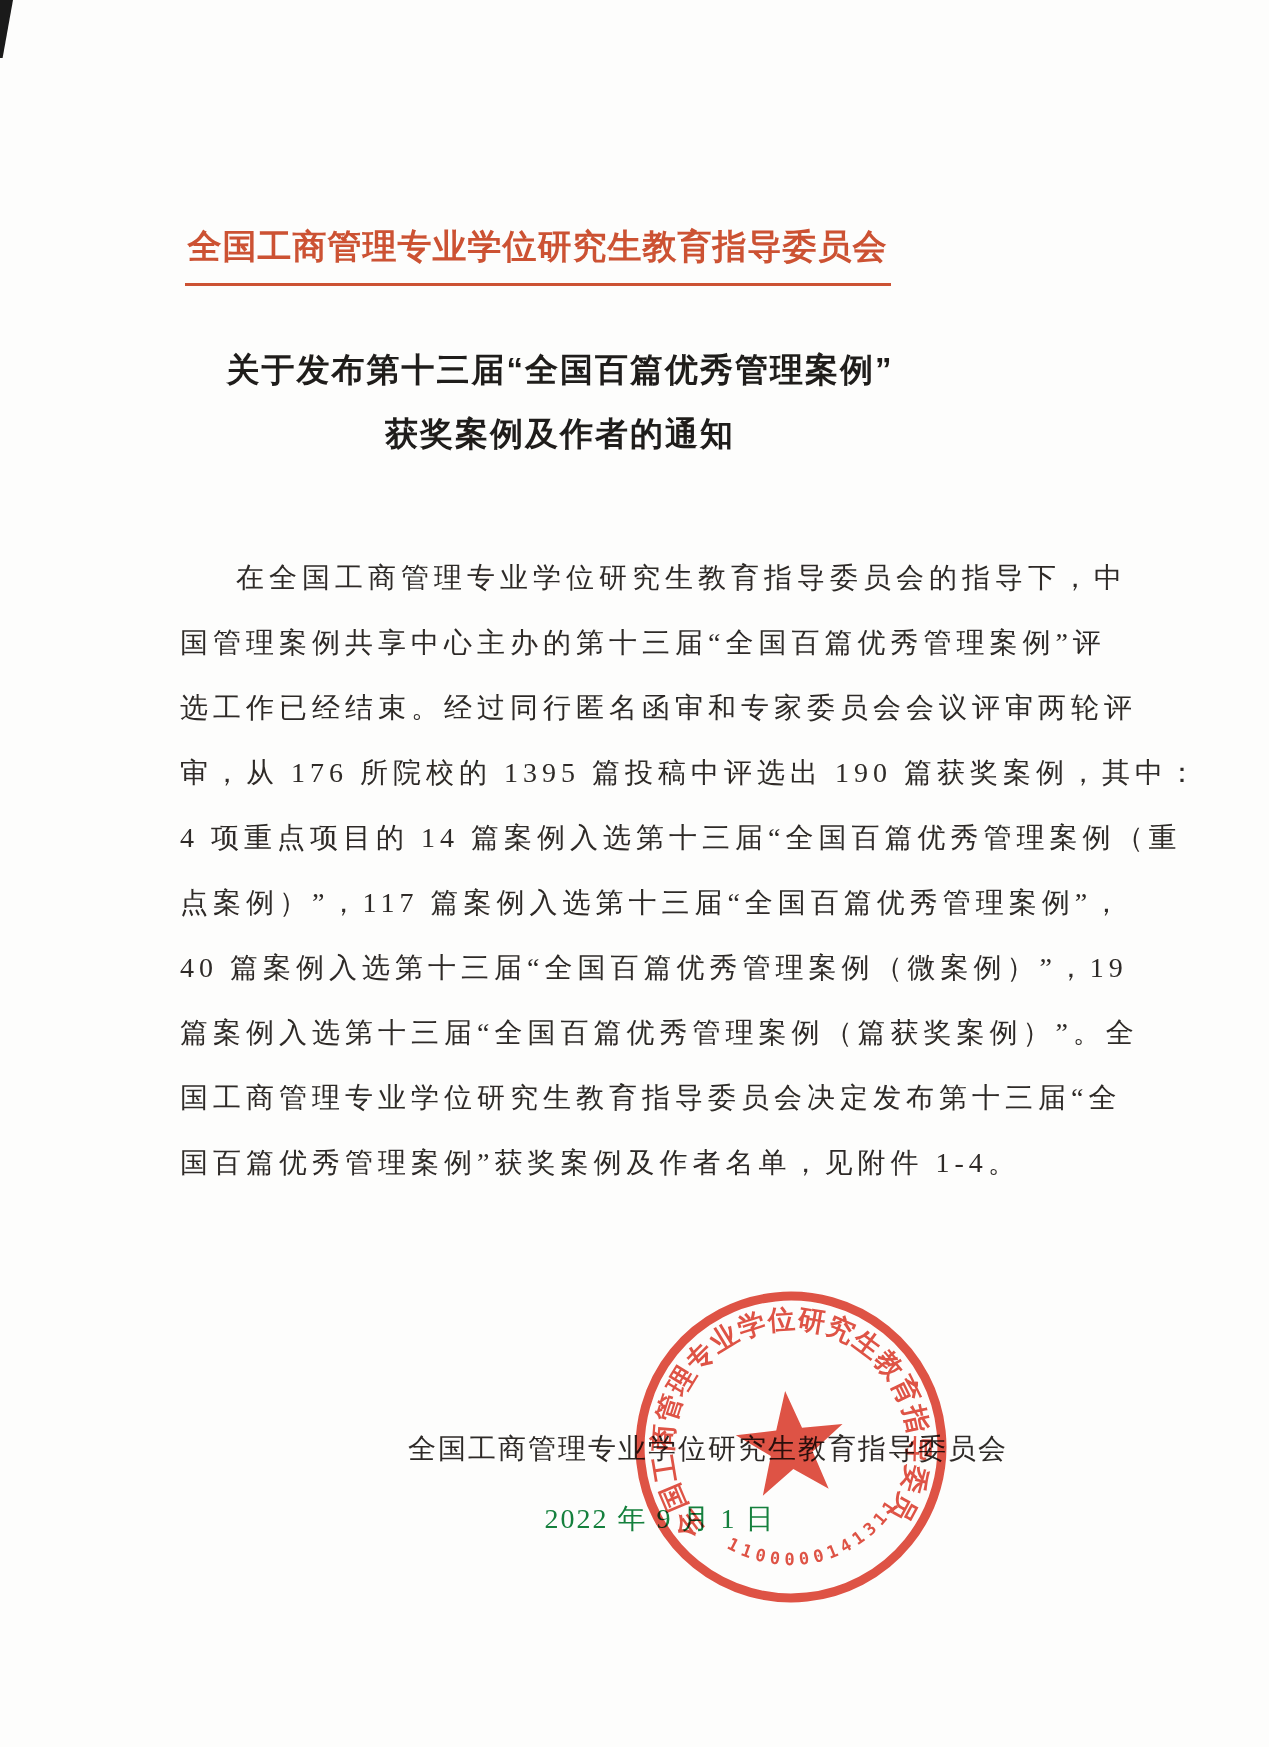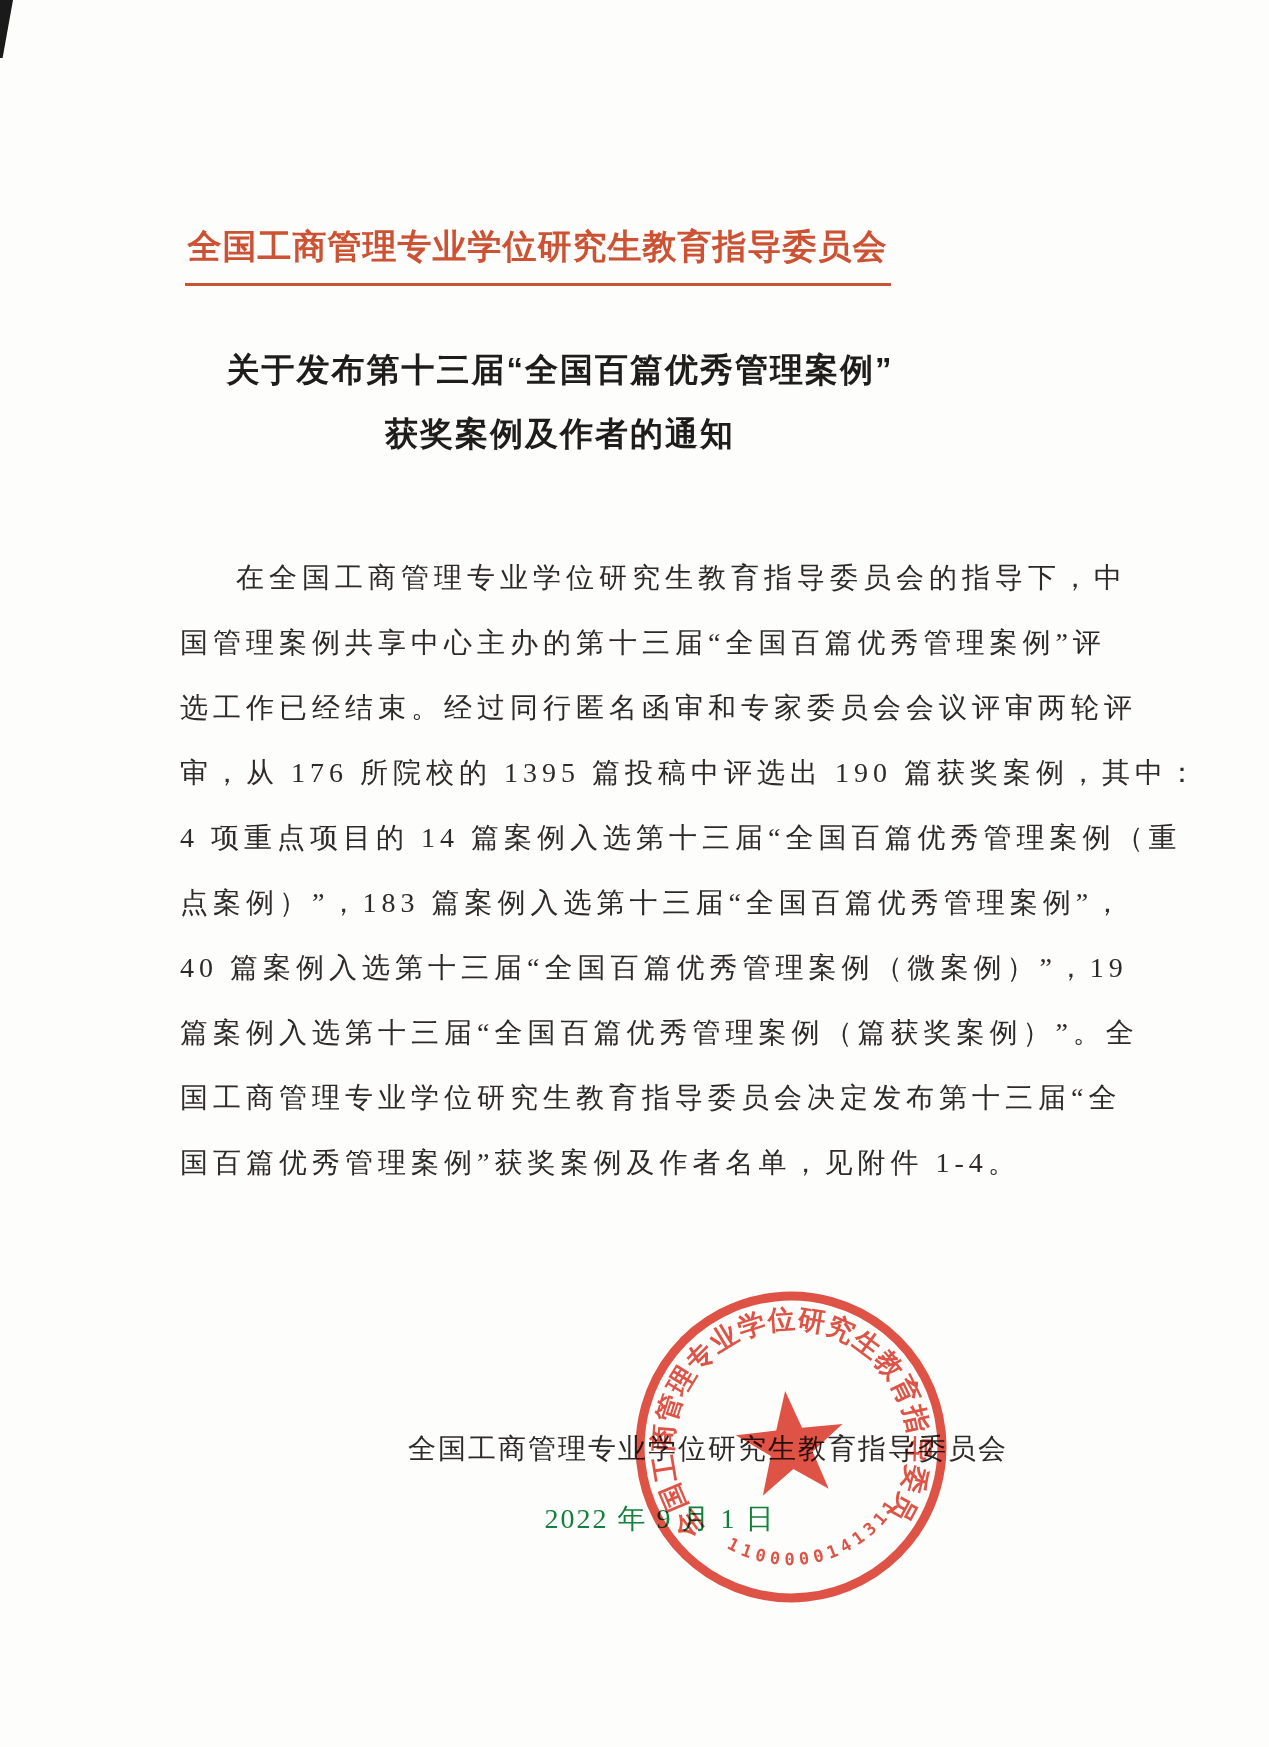--- a/index.html
+++ b/index.html
@@ -77,21 +77,21 @@
 
   <div class="notice-title title-1">关于发布第十三届“全国百篇优秀管理案例”</div>
   <div class="notice-title title-2">获奖案例及作者的通知</div>
 
   <div class="doc-body">
     <div class="body-line indent">在全国工商管理专业学位研究生教育指导委员会的指导下，中</div>
     <div class="body-line">国管理案例共享中心主办的第十三届“全国百篇优秀管理案例”评</div>
     <div class="body-line">选工作已经结束。经过同行匿名函审和专家委员会会议评审两轮评</div>
     <div class="body-line">审，从 176 所院校的 1395 篇投稿中评选出 190 篇获奖案例，其中：</div>
     <div class="body-line">4 项重点项目的 14 篇案例入选第十三届“全国百篇优秀管理案例（重</div>
-    <div class="body-line">点案例）”，183 篇案例入选第十三届“全国百篇优秀管理案例”，</div>
+    <div class="body-line">点案例）”，117 篇案例入选第十三届“全国百篇优秀管理案例”，</div>
     <div class="body-line">40 篇案例入选第十三届“全国百篇优秀管理案例（微案例）”，19</div>
     <div class="body-line">篇案例入选第十三届“全国百篇优秀管理案例（篇获奖案例）”。全</div>
     <div class="body-line">国工商管理专业学位研究生教育指导委员会决定发布第十三届“全</div>
     <div class="body-line">国百篇优秀管理案例”获奖案例及作者名单，见附件 1-4。</div>
   </div>
 
   <div class="signature">全国工商管理专业学位研究生教育指导委员会</div>
 
   <div class="doc-date">2022 年 9 月 1 日</div>
 

